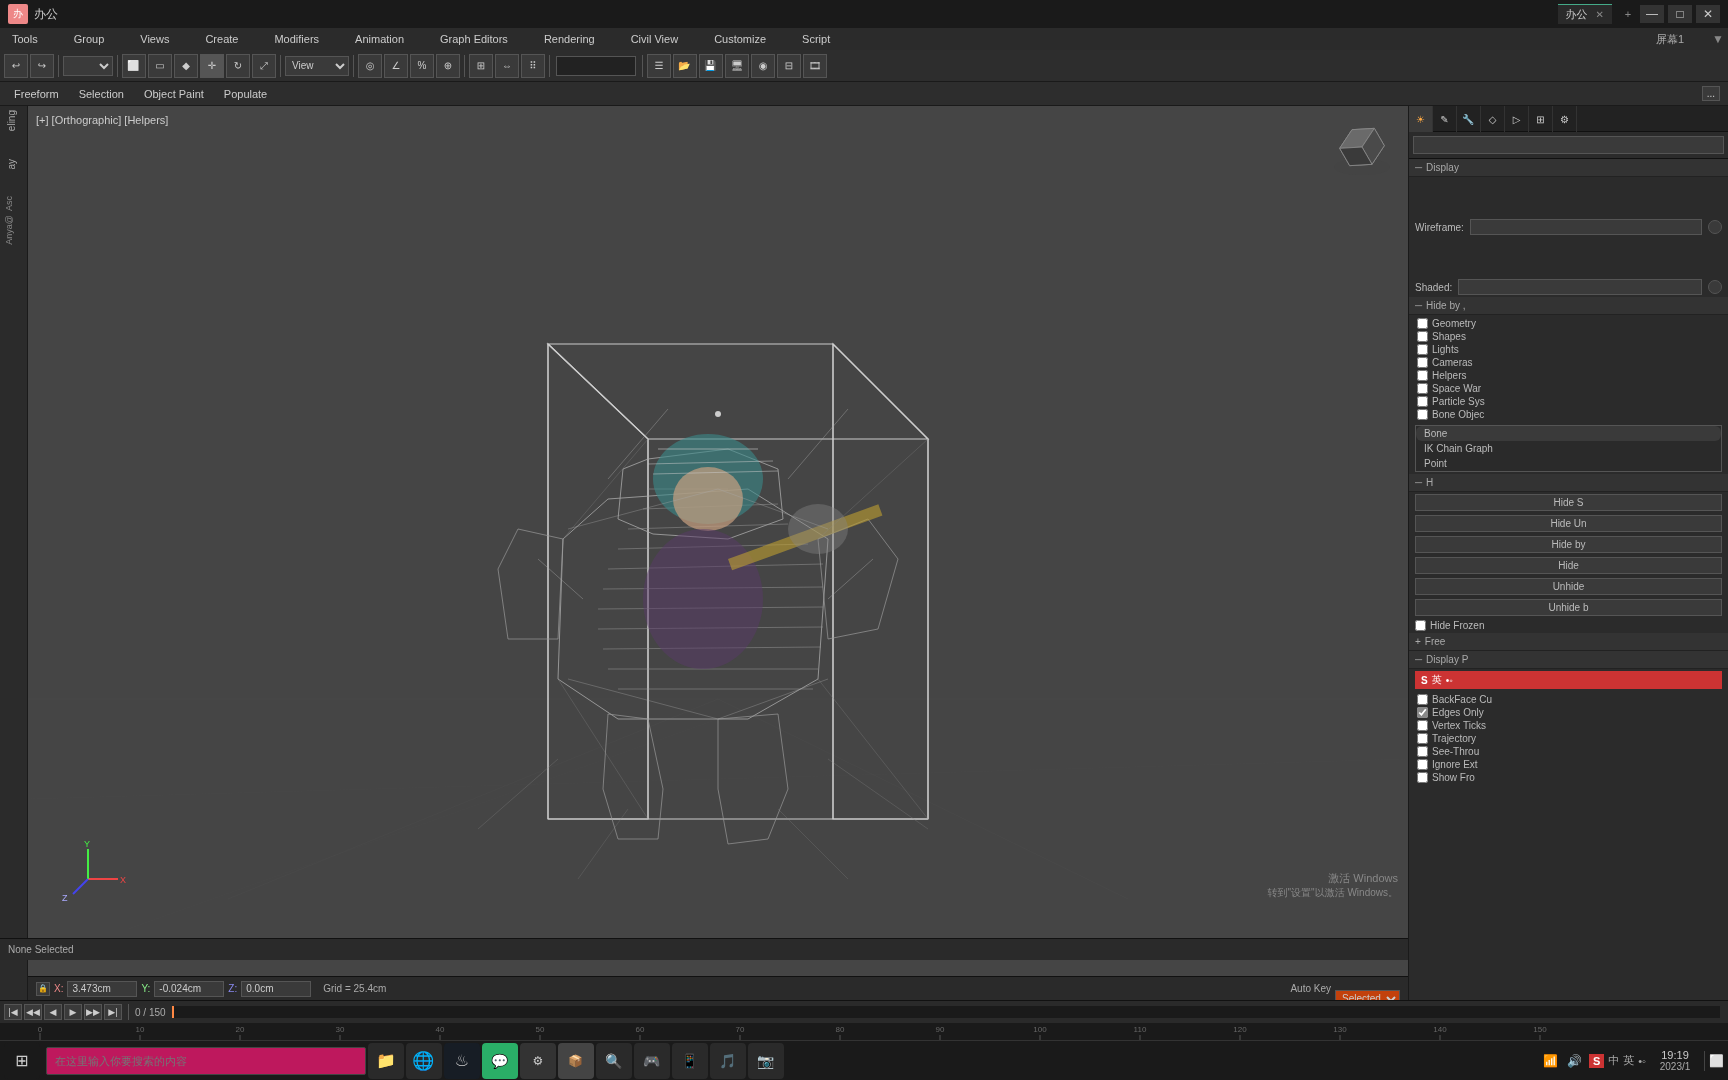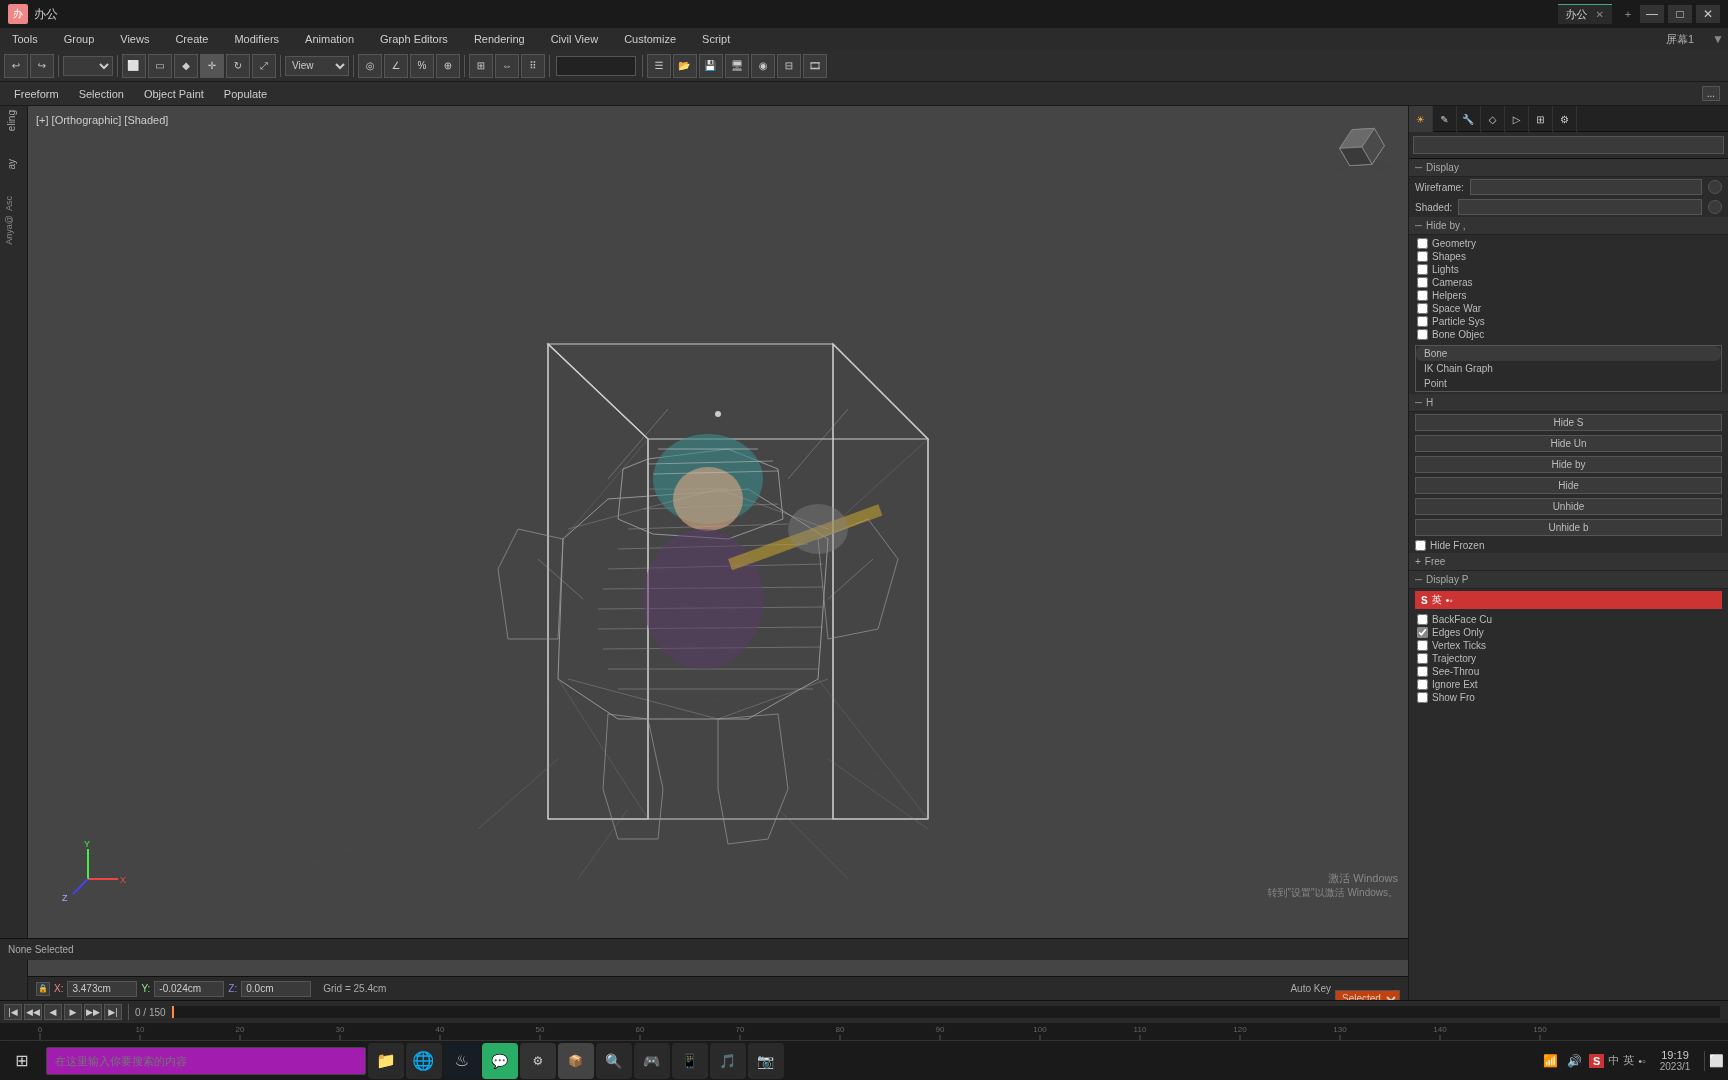--- a/index.html
+++ b/index.html
@@ -11,21 +11,21 @@
       padding: 0 8px; position: absolute; top: 0; left: 0; z-index: 100;
     }
     #title-bar-icon { width: 20px; height: 20px; background: #e88; border-radius: 2px; margin-right: 6px; display: flex; align-items: center; justify-content: center; font-size: 10px; color: #fff; flex-shrink: 0; }
     #title-text { font-size: 12px; color: #ccc; flex: 1; }
     #title-controls { display: flex; gap: 4px; }
     .title-btn { width: 24px; height: 18px; background: #333; border: none; color: #ccc; font-size: 12px; cursor: pointer; display: flex; align-items: center; justify-content: center; }
 
     
     #menu-bar {
       width: 100%; height: 22px; background: #2b2b2b; display: flex; align-items: center;
-      padding: 0 4px; position: absolute; top: 28px; left: 0; z-index: 99; gap: 10px;
+      padding: 0 4px; position: absolute; top: 28px; left: 0; z-index: 99; gap: 20px;
     }
     .menu-item { padding: 2px 8px; font-size: 11px; color: #ccc; cursor: pointer; white-space: nowrap; }
 
     
     #toolbar {
       width: 100%; height: 32px; background: #2d2d2d; display: flex; align-items: center;
       padding: 0 4px; position: absolute; top: 50px; left: 0; z-index: 98; gap: 2px; border-bottom: 1px solid #1a1a1a;
     }
     .toolbar-btn { width: 24px; height: 24px; background: #3a3a3a; border: 1px solid #555; color: #ccc; font-size: 10px; cursor: pointer; display: flex; align-items: center; justify-content: center; }
     .toolbar-sep { width: 1px; height: 22px; background: #555; margin: 0 2px; }
@@ -76,21 +76,21 @@
     #rp-search { padding: 4px; border-bottom: 1px solid #111; }
     #rp-search input { width: 100%; height: 18px; background: #3a3a3a; border: 1px solid #555; color: #ccc; font-size: 10px; padding: 0 4px; }
 
     
     .rp-section-header {
       background: #333; padding: 3px 6px; font-size: 10px; color: #aaa;
       border-bottom: 1px solid #222; display: flex; align-items: center; gap: 4px; cursor: pointer;
     }
     .rp-section-toggle { font-size: 10px; }
 
-    .rp-row { display: flex; align-items: center; padding: 2px 6px; gap: 6px; }
+    .rp-row { display: flex; align-items: center; padding: 2px 6px; gap: 6px; margin-top: 40px; }
     .rp-row input[type="text"] { flex: 1; height: 16px; background: #3a3a3a; border: 1px solid #555; color: #ccc; font-size: 10px; padding: 0 3px; }
     .rp-row label { font-size: 10px; color: #bbb; white-space: nowrap; }
 
     
     .hide-by-list { padding: 2px 0; }
     .hide-by-item { display: flex; align-items: flex-start; padding: 1px 8px 1px 8px; gap: 4px; }
     .hide-by-item input[type="checkbox"] { width: 11px; height: 11px; accent-color: #888; }
     .hide-by-item label { font-size: 10px; color: #bbb; cursor: pointer; }
 
     
@@ -133,21 +133,21 @@
     
     #char-svg { position: absolute; top: 0; left: 0; width: 100%; height: 100%; }
 
     
     #taskbar {
       position: fixed; bottom: 0; left: 0; width: 1728px; height: 40px;
       background: #1a1a1a; border-top: 1px solid #333; display: flex; align-items: center;
       padding: 0 4px; gap: 2px; z-index: 200;
     }
     .taskbar-icon { width: 36px; height: 36px; background: #2a2a2a; border-radius: 4px; display: flex; align-items: center; justify-content: center; cursor: pointer; font-size: 16px; }
-    .taskbar-search { flex: 1; max-width: 320px; height: 28px; background: #a21caf; border: 1px solid #444; color: #ccc; font-size: 11px; padding: 0 8px; border-radius: 2px; margin-left: 4px; }
+    .taskbar-search { flex: 1; max-width: 320px; height: 28px; background: #be185d; border: 1px solid #444; color: #ccc; font-size: 11px; padding: 0 8px; border-radius: 2px; margin-left: 4px; }
     .taskbar-right { margin-left: auto; display: flex; align-items: center; gap: 4px; font-size: 10px; color: #aaa; }
     .taskbar-time { color: #ccc; font-size: 11px; }
     .taskbar-date { color: #aaa; font-size: 10px; }
     .taskbar-sys-icon { width: 20px; height: 20px; display: flex; align-items: center; justify-content: center; font-size: 12px; color: #aaa; cursor: pointer; }
   </style>
 </head>
 <body>
 
 <div id="title-bar">
   <div id="title-bar-icon">办</div>
@@ -240,21 +240,21 @@
 </div>
 
 <div id="left-panel">
   <div class="left-panel-text">eling</div>
   <div style="margin-top:20px;" class="left-panel-text">ay</div>
   <div style="margin-top:20px; font-size:9px; color:#888; padding:2px 4px; writing-mode:vertical-rl; transform:rotate(180deg);">Asc</div>
   <div style="font-size:9px; color:#888; padding:2px 4px; writing-mode:vertical-rl; transform:rotate(180deg);">Anya@</div>
 </div>
 
 <div id="viewport">
-  <div id="viewport-label">[+] [Orthographic] [Shaded]</div>
+  <div id="viewport-label">[+] [Orthographic] [Helpers]</div>
 
   <svg id="char-svg" viewBox="0 0 1380 770" xmlns="http://www.w3.org/2000/svg">
 
     <line x1="0" y1="520" x2="1380" y2="520" stroke="#555" stroke-width="0.5" opacity="0.4"></line>
 
     <line x1="200" y1="720" x2="690" y2="520" stroke="#555" stroke-width="0.5" opacity="0.4"></line>
     <line x1="1100" y1="720" x2="690" y2="520" stroke="#555" stroke-width="0.5" opacity="0.4"></line>
     <line x1="0" y1="620" x2="1380" y2="580" stroke="#555" stroke-width="0.3" opacity="0.3"></line>
     <line x1="100" y1="750" x2="690" y2="540" stroke="#555" stroke-width="0.3" opacity="0.3"></line>
 

